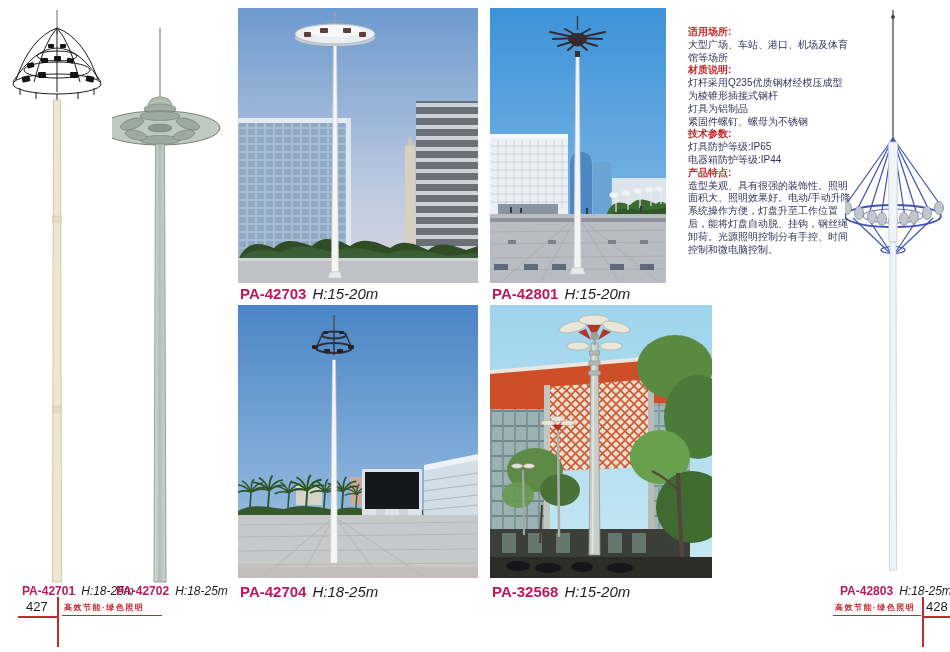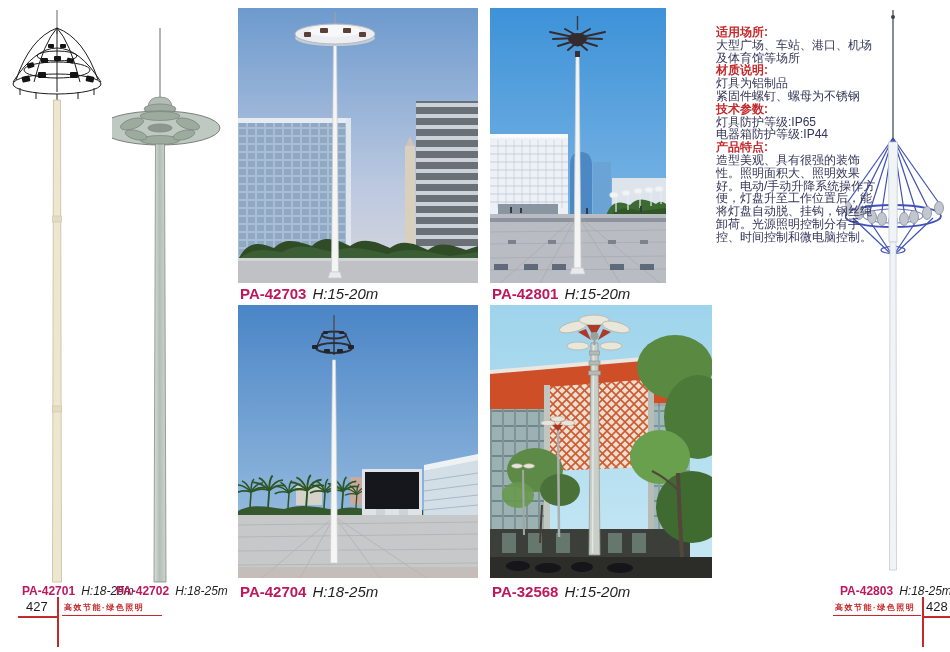--- a/index.html
+++ b/index.html
@@ -4,22 +4,22 @@
 <style>
   html,body{margin:0;padding:0;background:#fff;}
   #page{position:relative;width:950px;height:652px;background:#fff;overflow:hidden;
         font-family:"Liberation Sans",sans-serif;}
   .abs{position:absolute;}
   .label{position:absolute;white-space:nowrap;font-family:"Liberation Sans",sans-serif;}
   .label .code{color:#be185d;font-weight:bold;}
   .label .h{color:#1f1f1f;margin-left:6px;font-style:italic;}
   .label-lg{font-size:15px;}
   .label-sm{font-size:12px;}
-  .panel{position:absolute;left:688px;top:26px;width:164px;font-size:12px;
-         line-height:12.8px;color:#34345a;letter-spacing:0;margin-left:28px;}
+  .panel{position:absolute;left:688px;top:26px;width:164px;font-size:10px;
+         line-height:12.8px;color:#34345a;letter-spacing:0;}
   .sec-h{color:#c4292b;font-weight:bold;}
   .pagefoot{position:absolute;font-weight:normal;color:#1c1c1c;font-size:13px;}
   .slogan{position:absolute;color:#c4292b;font-weight:bold;font-size:8px;letter-spacing:1.5px;white-space:nowrap;}
   .redline{position:absolute;background:#c4292b;}
 </style>
 </head>
 <body>
 
 <div id="page">
 
@@ -431,20 +431,21 @@
     <polygon points="45,232 51,232 51.5,560 44.5,560" fill="#f1f4f6" stroke="#c4cbd4" stroke-width="0.8"></polygon>
   </svg>
 
   <div class="panel">
     <div class="sec">
       <div class="sec-h">适用场所:</div>
       <div class="sec-l">大型广场、车站、港口、机场及体育馆等场所</div>
     </div>
     <div class="sec">
       <div class="sec-h">材质说明:</div>
+      <div class="sec-l">灯杆采用Q235优质钢材经模压成型为棱锥形插接式钢杆</div>
       <div class="sec-l">灯具为铝制品</div>
       <div class="sec-l">紧固件螺钉、螺母为不锈钢</div>
     </div>
     <div class="sec">
       <div class="sec-h">技术参数:</div>
       <div class="sec-l">灯具防护等级:IP65</div>
       <div class="sec-l">电器箱防护等级:IP44</div>
     </div>
     <div class="sec">
       <div class="sec-h">产品特点:</div>

